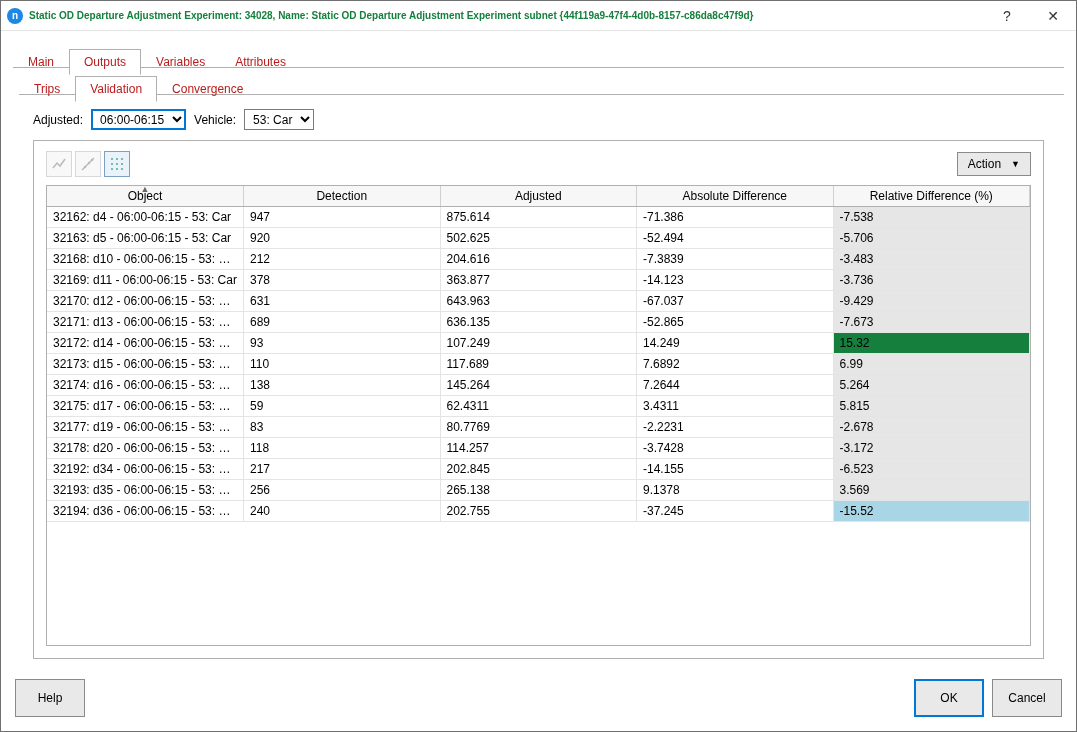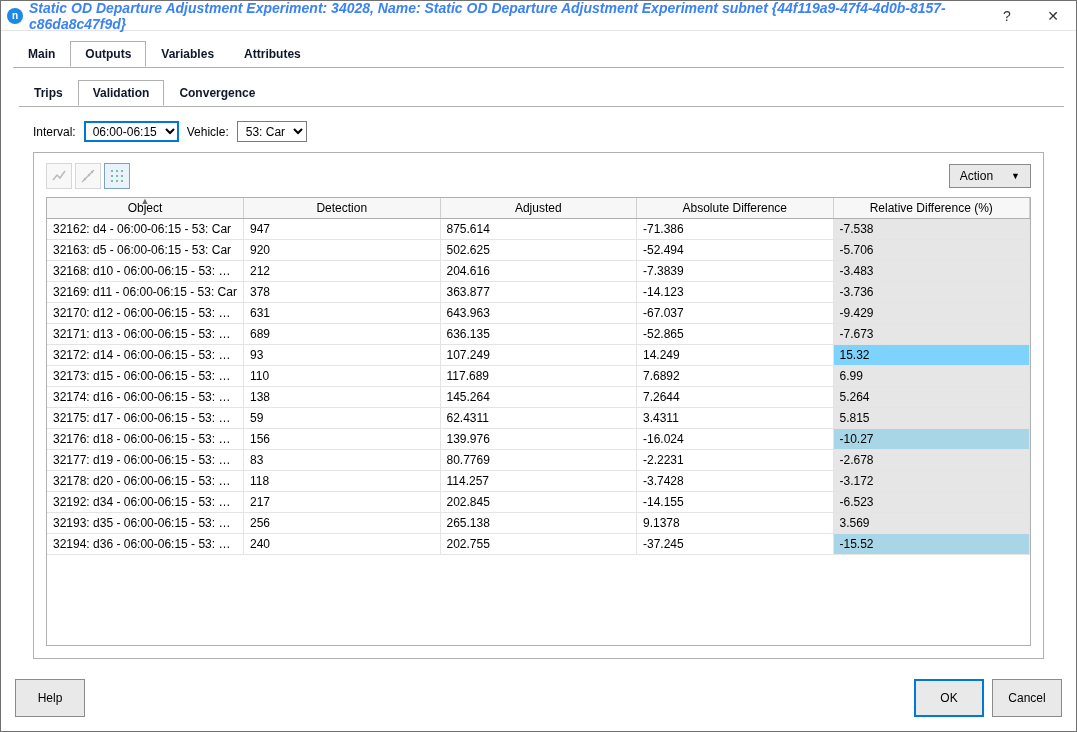--- a/index.html
+++ b/index.html
@@ -26,53 +26,52 @@
     border-bottom: 1px solid #e5e5e5;
   }
   .titlebar .app-icon {
     width: 16px; height: 16px;
     border-radius: 50%;
     background: #1e88e5;
     display: flex; align-items: center; justify-content: center;
     color: #fff; font-size: 10px; font-weight: bold;
     margin-right: 6px;
   }
-  .titlebar .title { flex: 1; font-size: 14px; color: #3b82f6; font-weight: 600; font-style: italic;}
+  .titlebar .title { flex: 1; font-size: 10px; color: #15803d; font-weight: 600;}
   .titlebar .win-btn {
     width: 46px; height: 30px;
     display: flex; align-items: center; justify-content: center;
     font-size: 14px; color: #333;
   }
   .content {
     flex: 1;
     padding: 10px 12px 0 12px;
     display: flex;
     flex-direction: column;
   }
   .tabs-top, .tabs-sub {
     display: flex;
     border-bottom: 1px solid #b0b0b0;
   }
   .tab {
     padding: 5px 14px 5px 14px;
     font-size: 12px;
-    color: #0f172a;
+    color: #b91c1c;
     border: 1px solid transparent;
     border-bottom: none;
     position: relative;
-    top: 0;
+    top: 8px;
     background: transparent;
-    font-weight: bold;
   }
   .tab.active {
     border: 1px solid #b0b0b0;
     border-bottom: 1px solid #fff;
     background: #fff;
   }
-  .tabs-sub { margin-top: 12px; margin-left: 6px; }
+  .tabs-sub { margin-left: 6px; }
   .controls-row {
     display: flex;
     align-items: center;
     gap: 8px;
     padding: 14px 6px 10px 20px;
   }
   .controls-row label { font-size: 12px; }
   select.combo {
     height: 21px;
     border: 1px solid #7a7a7a;
@@ -105,21 +104,21 @@
   }
   .icon-btn.disabled { opacity: 0.5; }
   .icon-btn.active { background: #eaf3fb; border-color: #7da2c1; }
   .icon-btn svg { width: 16px; height: 16px; }
   .action-btn {
     height: 24px;
     padding: 0 10px;
     border: 1px solid #8a8a8a;
     background: #e9e9e9;
     font-size: 12px;
-    display: flex; align-items: center; gap: 18px;
+    display: flex; align-items: center; gap: 10px;
   }
   .action-btn .caret { font-size: 9px; }
   .grid-wrap {
     flex: 1;
     border: 1px solid #b0b0b0;
     overflow: auto;
     min-height: 0;
     background: #fff;
   }
   table.grid {
@@ -140,21 +139,21 @@
   table.grid th .sort-ind { position: absolute; top: -2px; left: 50%; transform: translateX(-50%); font-size: 9px; color: #666;}
   table.grid td {
     padding: 3px 6px;
     border-right: 1px solid #e4e4e4;
     border-bottom: 1px solid #e4e4e4;
     white-space: nowrap;
     overflow: hidden;
     text-overflow: ellipsis;
   }
   table.grid td.rel { background: #e6e6e6; }
-  table.grid tr.hl-red td.rel { background: #7dd3fc; }
+  table.grid tr.hl-red td.rel { background: #15803d; }
   table.grid tr.hl-blue td.rel { background: #a9d6e7; }
   .col-obj { width: 190px; }
   .col-det { width: 190px; }
   .col-adj { width: 190px; }
   .col-abs { width: 190px; }
   .col-rel { width: 190px; }
   .footer {
     display: flex;
     align-items: center;
     padding: 10px 14px 14px 14px;
@@ -191,21 +190,21 @@
         <div class="tab">Variables</div>
         <div class="tab">Attributes</div>
       </div>
     <div class="tabs-sub" id="tabs-sub">
         <div class="tab">Trips</div>
         <div class="tab active">Validation</div>
         <div class="tab">Convergence</div>
       </div>
 
     <div class="controls-row">
-      <label>Interval:</label>
+      <label>Adjusted:</label>
       <select class="combo focus">
         <option>06:00-06:15</option>
       </select>
       <label>Vehicle:</label>
       <select class="combo">
         <option>53: Car</option>
       </select>
     </div>
 
     <div class="table-area">
@@ -326,27 +325,20 @@
                 <td>7.2644</td>
                 <td class="rel">5.264</td>
               </tr>
               <tr>
                 <td>32175: d17 - 06:00-06:15 - 53: Car</td>
                 <td>59</td>
                 <td>62.4311</td>
                 <td>3.4311</td>
                 <td class="rel">5.815</td>
               </tr>
-              <tr class="hl-blue">
-                <td>32176: d18 - 06:00-06:15 - 53: Car</td>
-                <td>156</td>
-                <td>139.976</td>
-                <td>-16.024</td>
-                <td class="rel">-10.27</td>
-              </tr>
               <tr>
                 <td>32177: d19 - 06:00-06:15 - 53: Car</td>
                 <td>83</td>
                 <td>80.7769</td>
                 <td>-2.2231</td>
                 <td class="rel">-2.678</td>
               </tr>
               <tr>
                 <td>32178: d20 - 06:00-06:15 - 53: Car</td>
                 <td>118</td>

